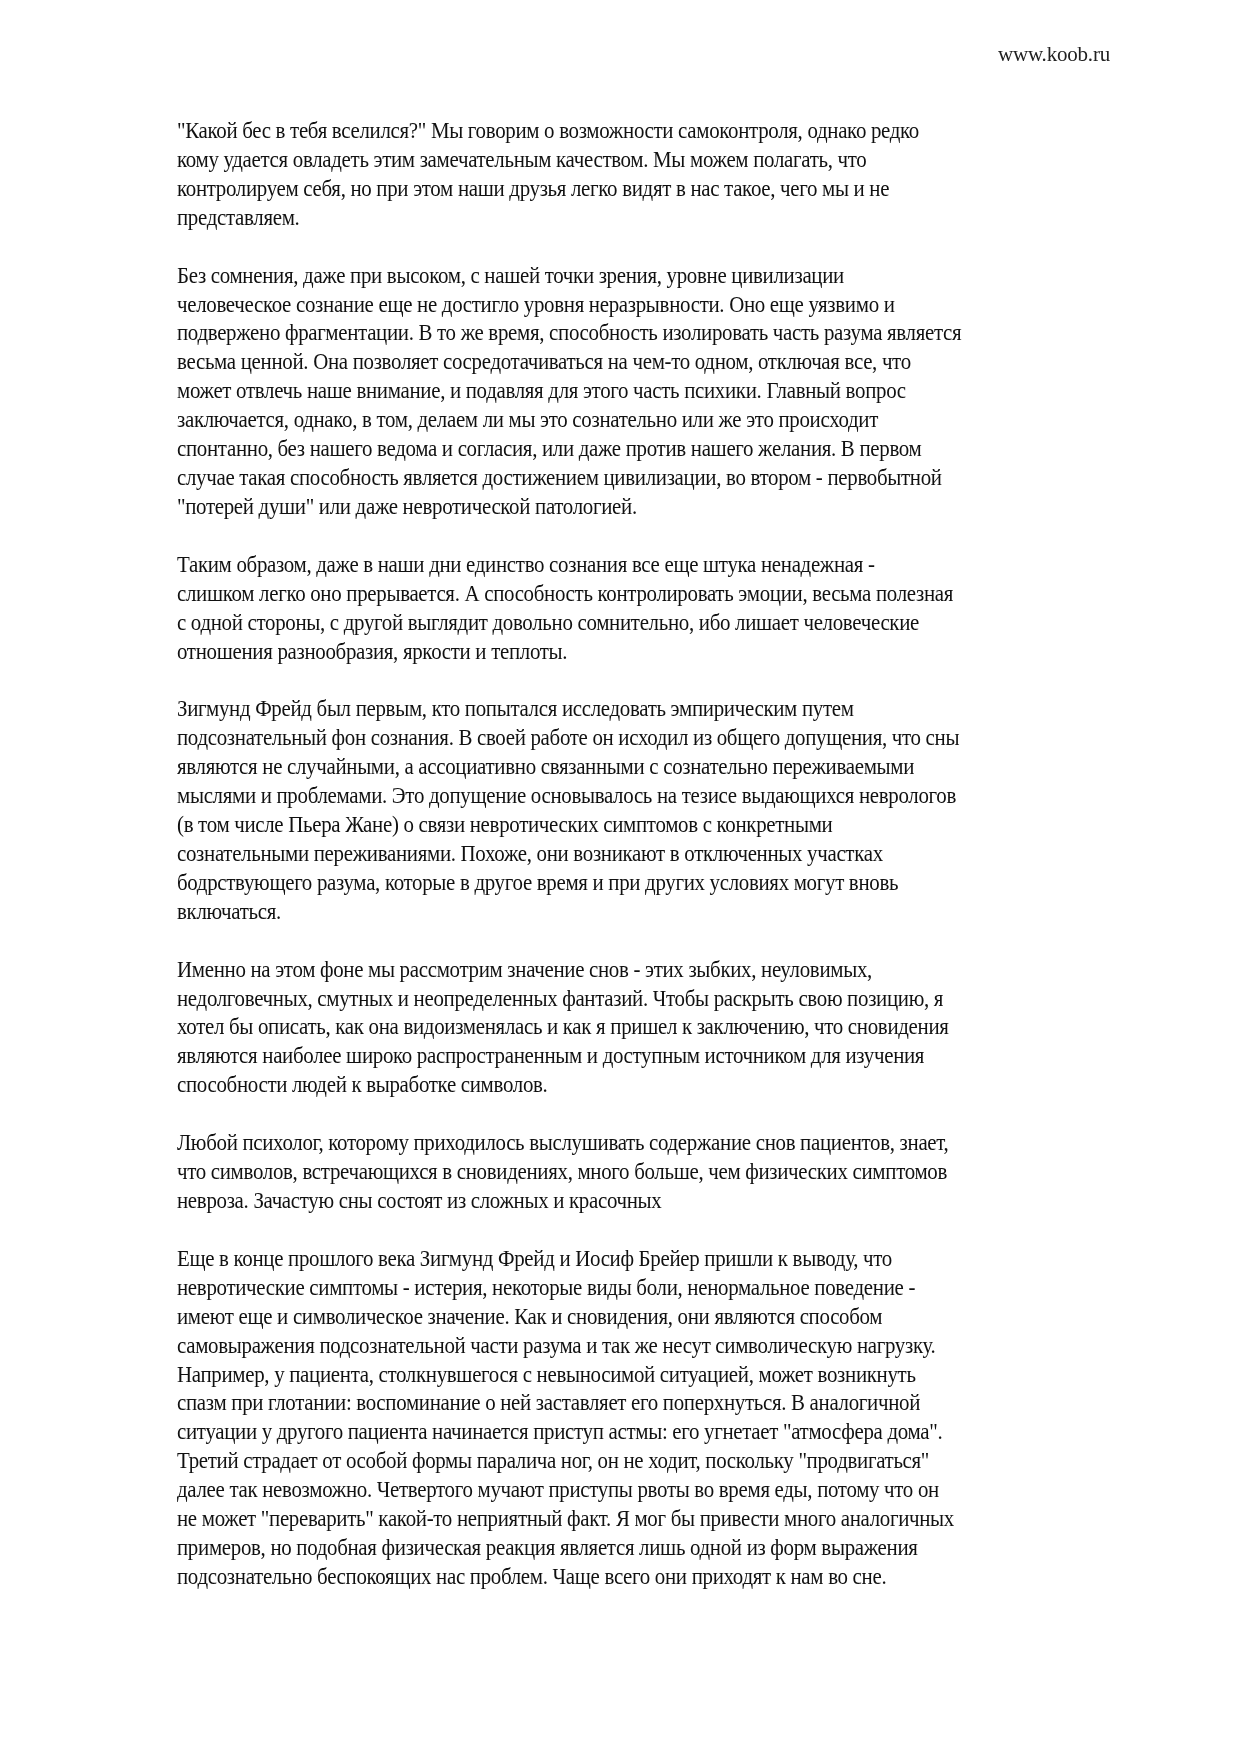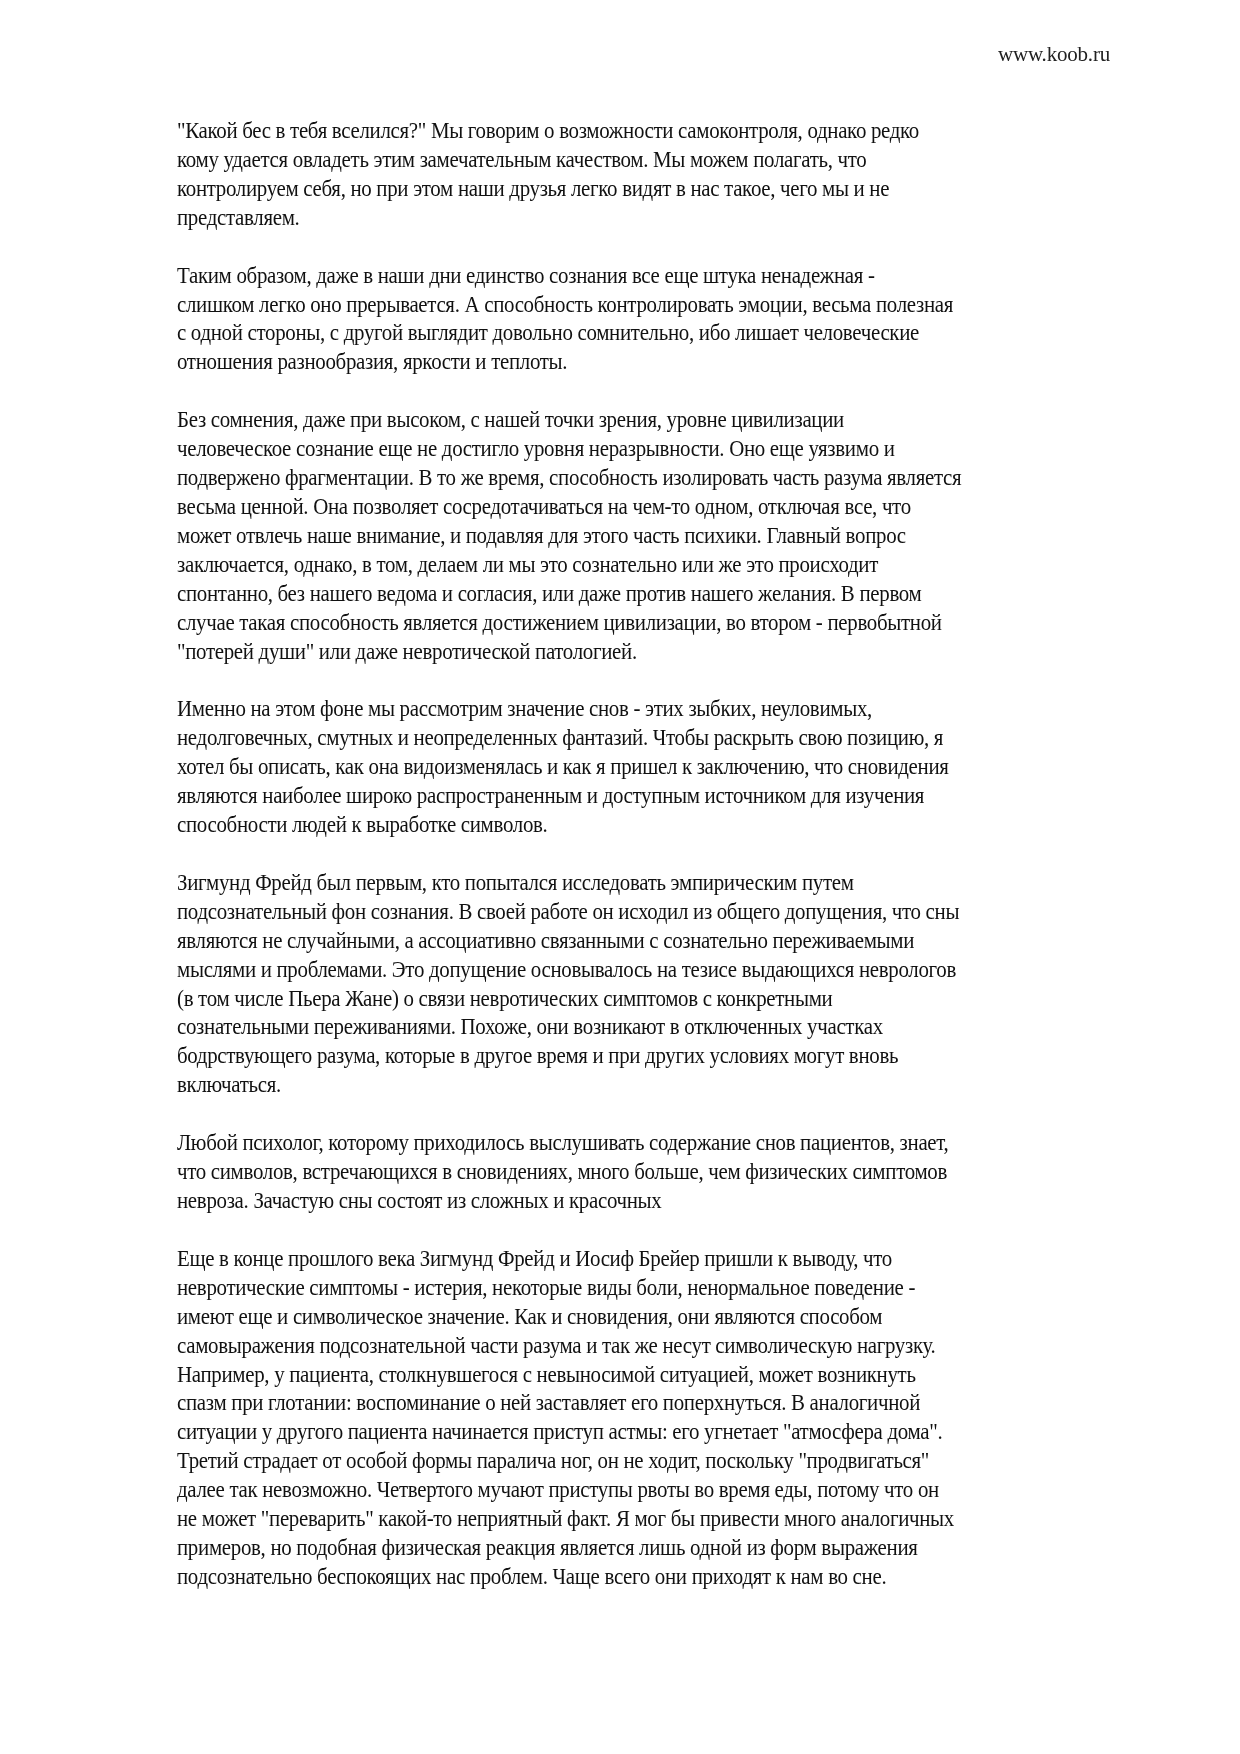--- a/index.html
+++ b/index.html
@@ -32,55 +32,55 @@
   <div class="body-text">
 
     <p class="para">
       <span class="line"> "Какой бес в тебя вселился?" Мы говорим о возможности самоконтроля, однако редко</span>
       <span class="line">кому удается овладеть этим замечательным качеством. Мы можем полагать, что</span>
       <span class="line">контролируем себя, но при этом наши друзья легко видят в нас такое, чего мы и не</span>
       <span class="line">представляем.</span>
     </p>
 
     <p class="para">
-      <span class="line"> Таким образом, даже в наши дни единство сознания все еще штука ненадежная -</span>
-      <span class="line">слишком легко оно прерывается. А способность контролировать эмоции, весьма полезная</span>
-      <span class="line">с одной стороны, с другой выглядит довольно сомнительно, ибо лишает человеческие</span>
-      <span class="line">отношения разнообразия, яркости и теплоты.</span>
-    </p>
-
-    <p class="para">
       <span class="line"> Без сомнения, даже при высоком, с нашей точки зрения, уровне цивилизации</span>
       <span class="line">человеческое сознание еще не достигло уровня неразрывности. Оно еще уязвимо и</span>
       <span class="line">подвержено фрагментации. В то же время, способность изолировать часть разума является</span>
       <span class="line">весьма ценной. Она позволяет сосредотачиваться на чем-то одном, отключая все, что</span>
       <span class="line">может отвлечь наше внимание, и подавляя для этого часть психики. Главный вопрос</span>
       <span class="line">заключается, однако, в том, делаем ли мы это сознательно или же это происходит</span>
       <span class="line">спонтанно, без нашего ведома и согласия, или даже против нашего желания. В первом</span>
       <span class="line">случае такая способность является достижением цивилизации, во втором - первобытной</span>
       <span class="line">"потерей души" или даже невротической патологией.</span>
     </p>
 
     <p class="para">
-      <span class="line"> Именно на этом фоне мы рассмотрим значение снов - этих зыбких, неуловимых,</span>
-      <span class="line">недолговечных, смутных и неопределенных фантазий. Чтобы раскрыть свою позицию, я</span>
-      <span class="line">хотел бы описать, как она видоизменялась и как я пришел к заключению, что сновидения</span>
-      <span class="line">являются наиболее широко распространенным и доступным источником для изучения</span>
-      <span class="line">способности людей к выработке символов.</span>
+      <span class="line"> Таким образом, даже в наши дни единство сознания все еще штука ненадежная -</span>
+      <span class="line">слишком легко оно прерывается. А способность контролировать эмоции, весьма полезная</span>
+      <span class="line">с одной стороны, с другой выглядит довольно сомнительно, ибо лишает человеческие</span>
+      <span class="line">отношения разнообразия, яркости и теплоты.</span>
     </p>
 
     <p class="para">
       <span class="line"> Зигмунд Фрейд был первым, кто попытался исследовать эмпирическим путем</span>
       <span class="line">подсознательный фон сознания. В своей работе он исходил из общего допущения, что сны</span>
       <span class="line">являются не случайными, а ассоциативно связанными с сознательно переживаемыми</span>
       <span class="line">мыслями и проблемами. Это допущение основывалось на тезисе выдающихся неврологов</span>
       <span class="line">(в том числе Пьера Жане) о связи невротических симптомов с конкретными</span>
       <span class="line">сознательными переживаниями. Похоже, они возникают в отключенных участках</span>
       <span class="line">бодрствующего разума, которые в другое время и при других условиях могут вновь</span>
       <span class="line">включаться.</span>
+    </p>
+
+    <p class="para">
+      <span class="line"> Именно на этом фоне мы рассмотрим значение снов - этих зыбких, неуловимых,</span>
+      <span class="line">недолговечных, смутных и неопределенных фантазий. Чтобы раскрыть свою позицию, я</span>
+      <span class="line">хотел бы описать, как она видоизменялась и как я пришел к заключению, что сновидения</span>
+      <span class="line">являются наиболее широко распространенным и доступным источником для изучения</span>
+      <span class="line">способности людей к выработке символов.</span>
     </p>
 
     <p class="para">
       <span class="line"> Любой психолог, которому приходилось выслушивать содержание снов пациентов, знает,</span>
       <span class="line">что символов, встречающихся в сновидениях, много больше, чем физических симптомов</span>
       <span class="line">невроза. Зачастую сны состоят из сложных и красочных</span>
     </p>
 
     <p class="para">
       <span class="line"> Еще в конце прошлого века Зигмунд Фрейд и Иосиф Брейер пришли к выводу, что</span>

